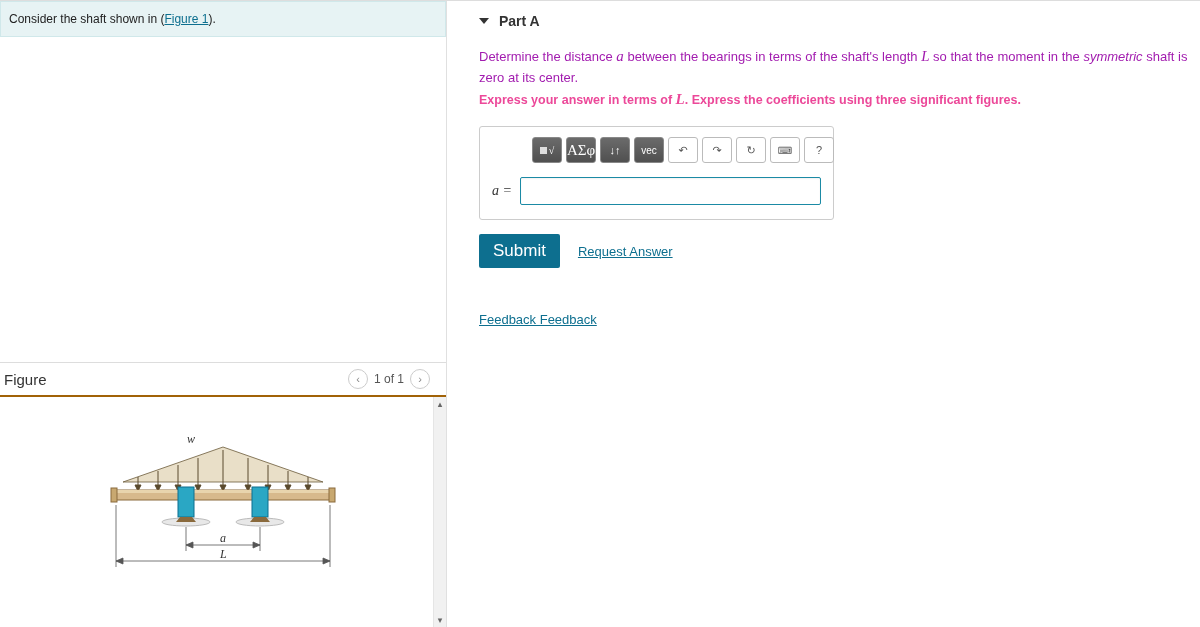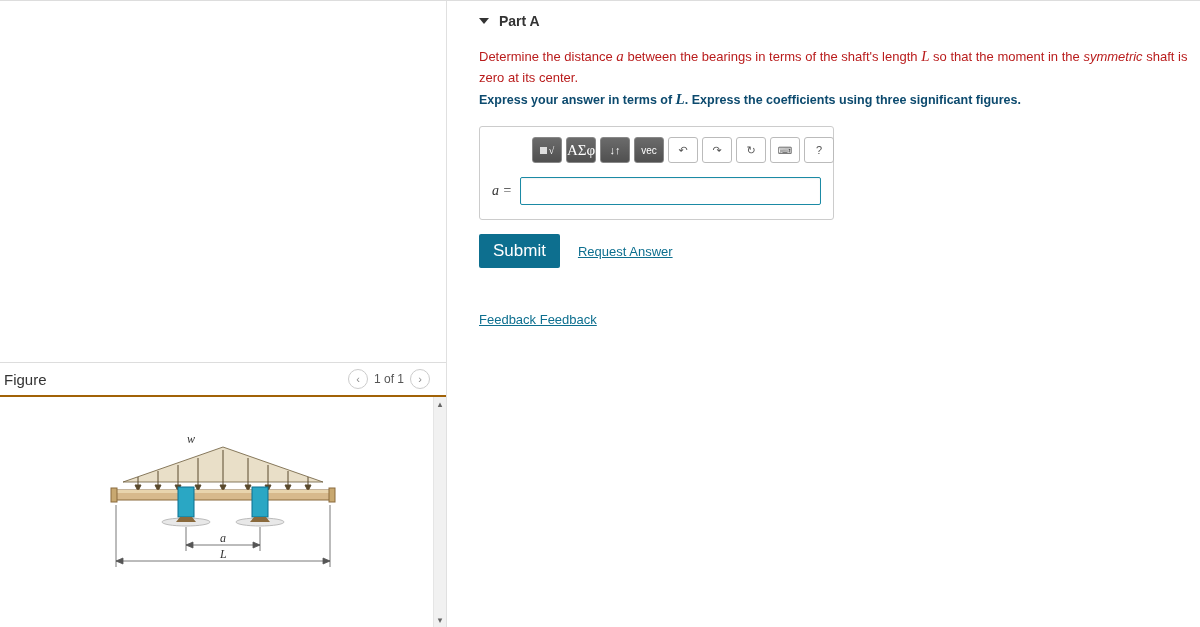--- a/index.html
+++ b/index.html
@@ -45,24 +45,24 @@
   .scroll-col {
     width:13px; background:#f1f1f1; border-left:1px solid #e5e5e5;
     display:flex; flex-direction:column; justify-content:space-between;
     position:absolute; right:0; top:0; bottom:0;
   }
   .scroll-arrow { height:14px; display:flex; align-items:center; justify-content:center; font-size:9px; color:#666;}
   
   .right-col { flex:1; padding: 12px 8px 8px 32px; }
   .part-header { display:flex; align-items:center; gap:10px; font-weight:bold; font-size:14px; margin-bottom:16px;}
   .caret-down { width:0;height:0;border-left:5px solid transparent;border-right:5px solid transparent;border-top:6px solid #333; }
-  .prompt { font-size:13px; color:#b91c1c; line-height:1.5; margin-bottom:4px; }
+  .prompt { font-size:13px; color:#a21caf; line-height:1.5; margin-bottom:4px; }
   .prompt .var { font-style: italic; font-family: 'Times New Roman', serif; font-size:15px; }
   .prompt .ital { font-style: italic; }
-  .hint-line { font-size:12.5px; color:#0c4a6e; margin-bottom:18px;font-weight:bold;}
+  .hint-line { font-size:12.5px; color:#ec4899; margin-bottom:18px;font-weight:bold;}
   .hint-line .varL { font-style: italic; font-family:'Times New Roman',serif; font-size:15px;}
   .answer-box {
     border:1px solid #ccc; border-radius:3px; width:355px; padding:10px 12px 14px 12px;
     background:#fff;
   }
   .toolbar { display:flex; align-items:center; gap:4px; margin-left:40px; margin-bottom:14px;}
   .tbtn {
     height:26px; min-width:30px; padding:0 6px;
     border:1px solid #888; border-radius:3px;
     background: linear-gradient(#6b6b6b,#505050);
@@ -92,20 +92,23 @@
   
   .fig-svg { width: 280px; height: 170px; }
 </style>
 </head>
 <body>
 
 <div class="top-border"></div>
 <div class="container">
 
   <div class="left-col">
+    <div class="intro-box">
+      <span>Consider the shaft shown in (</span><a href="#">Figure 1</a><span>).</span>
+    </div>
 
     <div style="flex:1"></div>
 
     <div class="figure-header">
       <span style="font-weight:normal;">Figure</span>
       <div class="fig-nav">
         <div class="circ-btn">‹</div>
         <span>1 of 1</span>
         <div class="circ-btn">›</div>
       </div>

